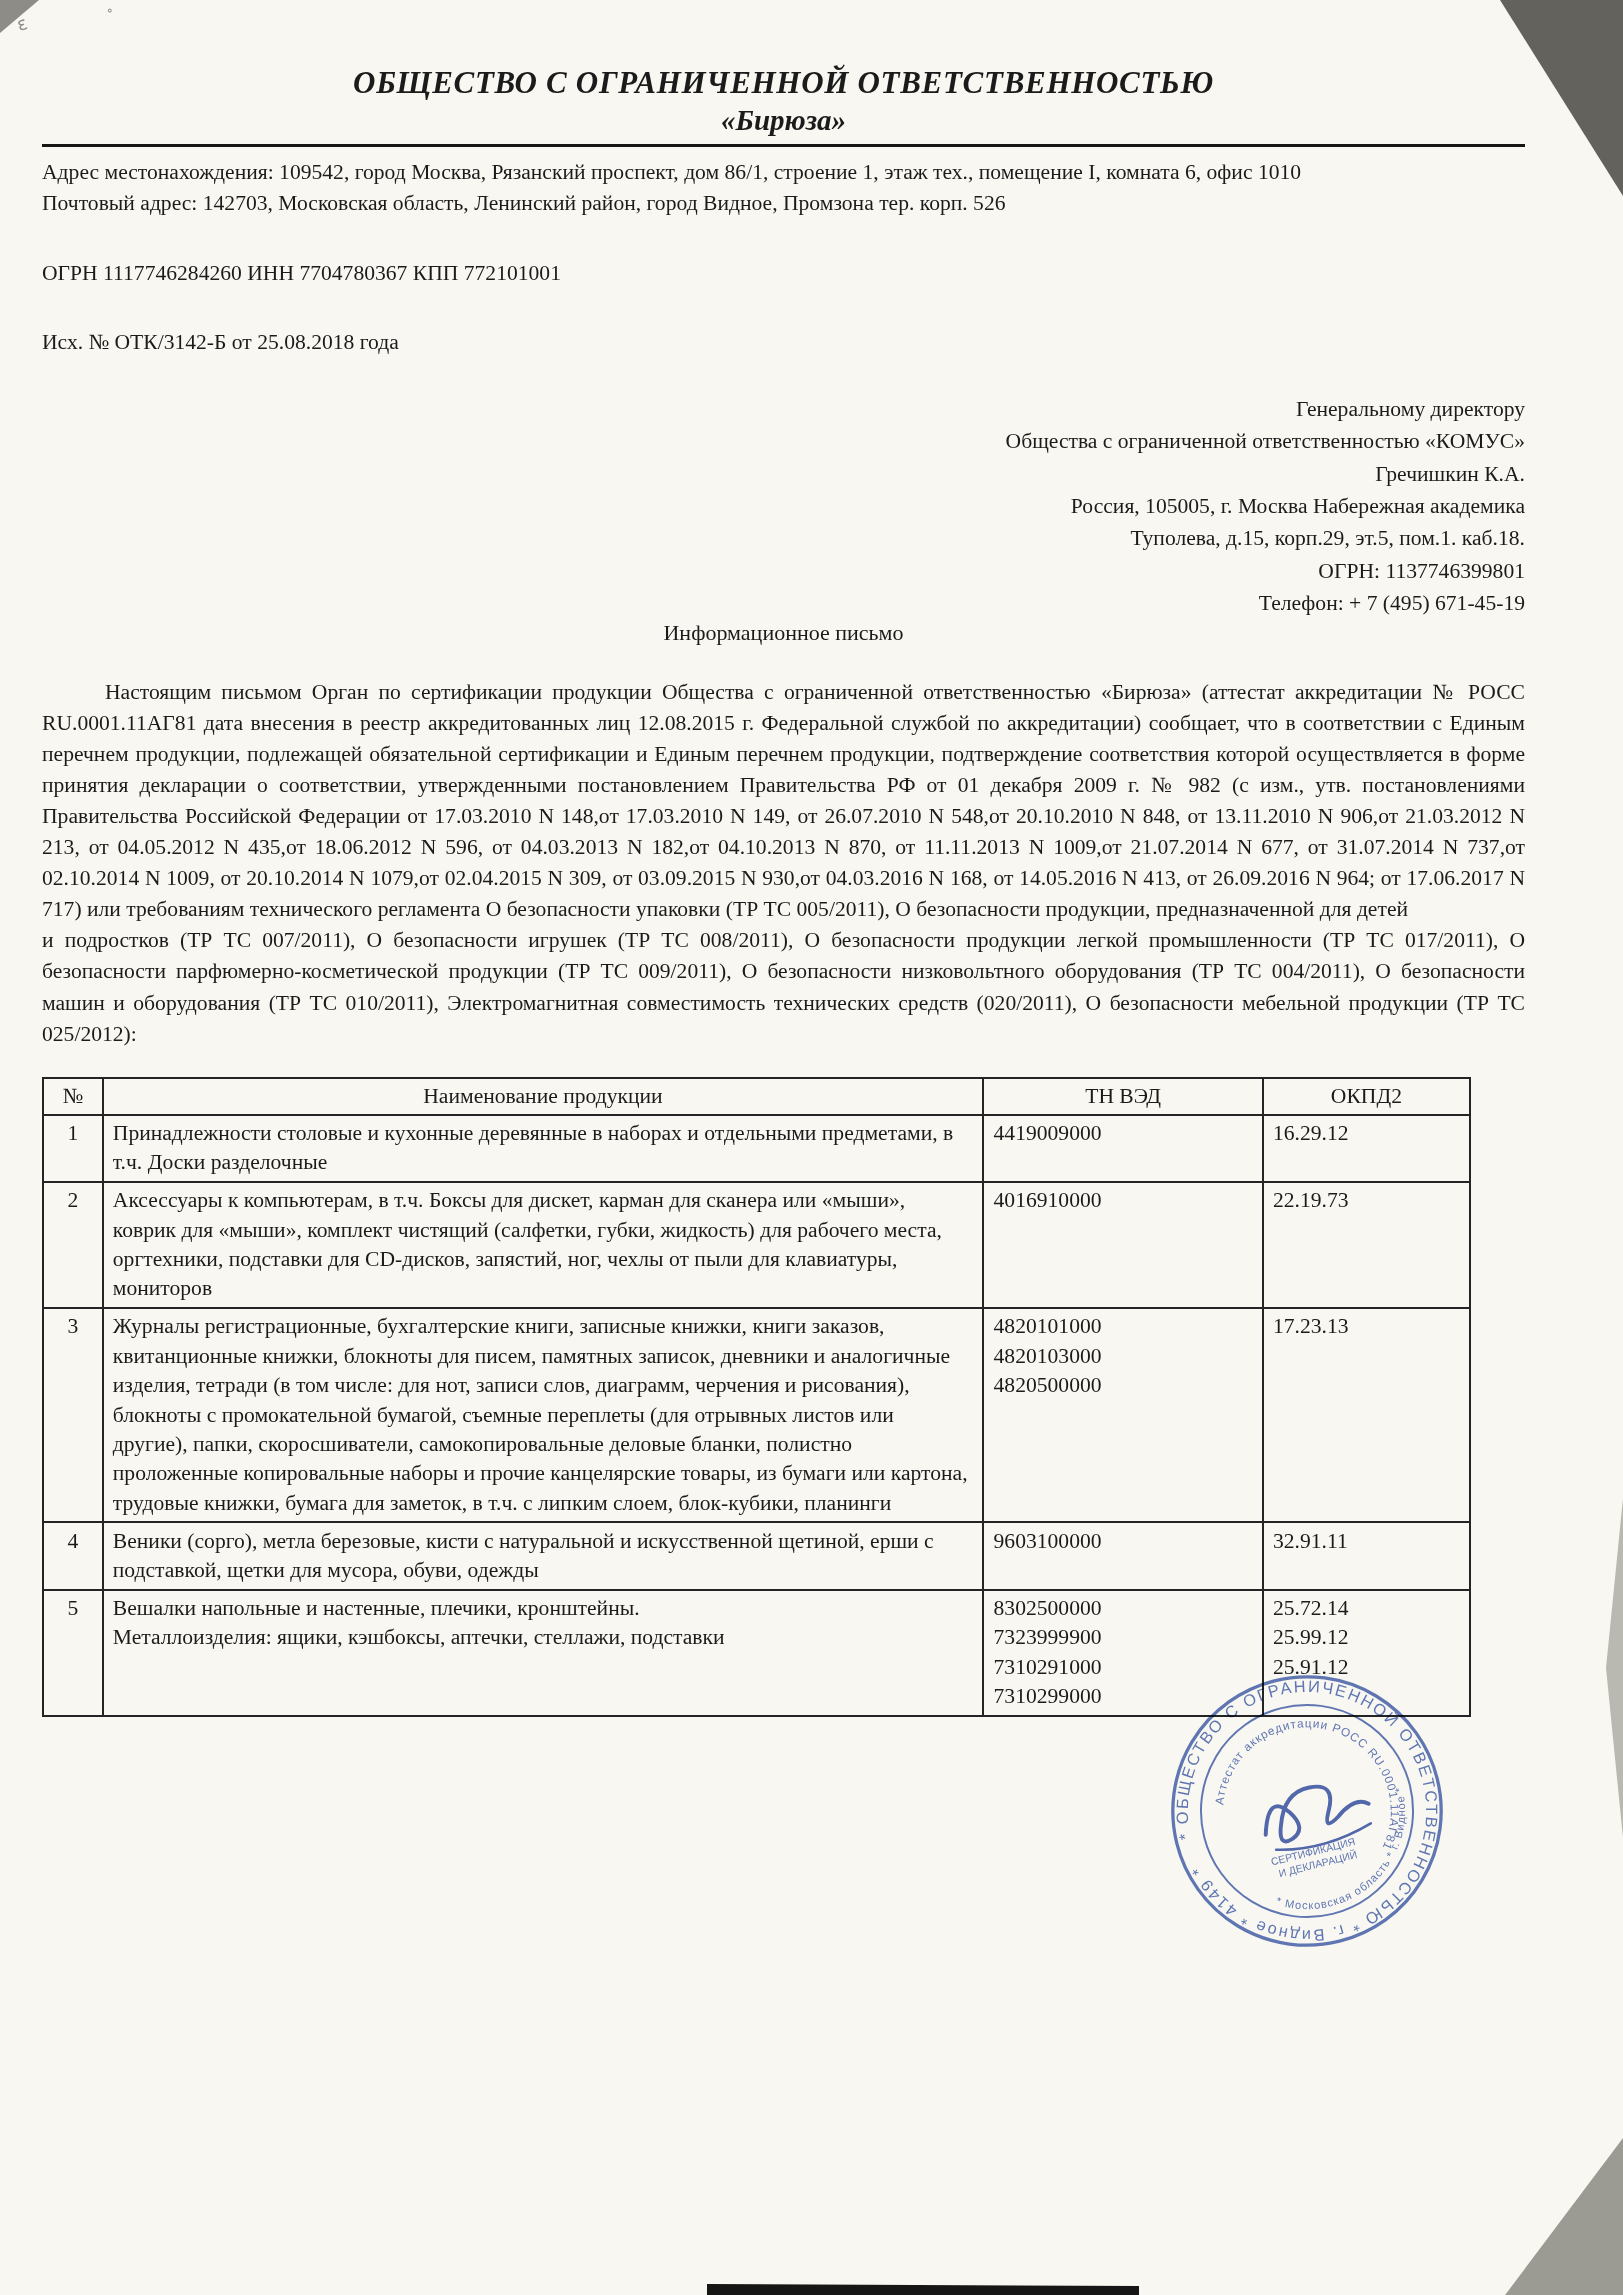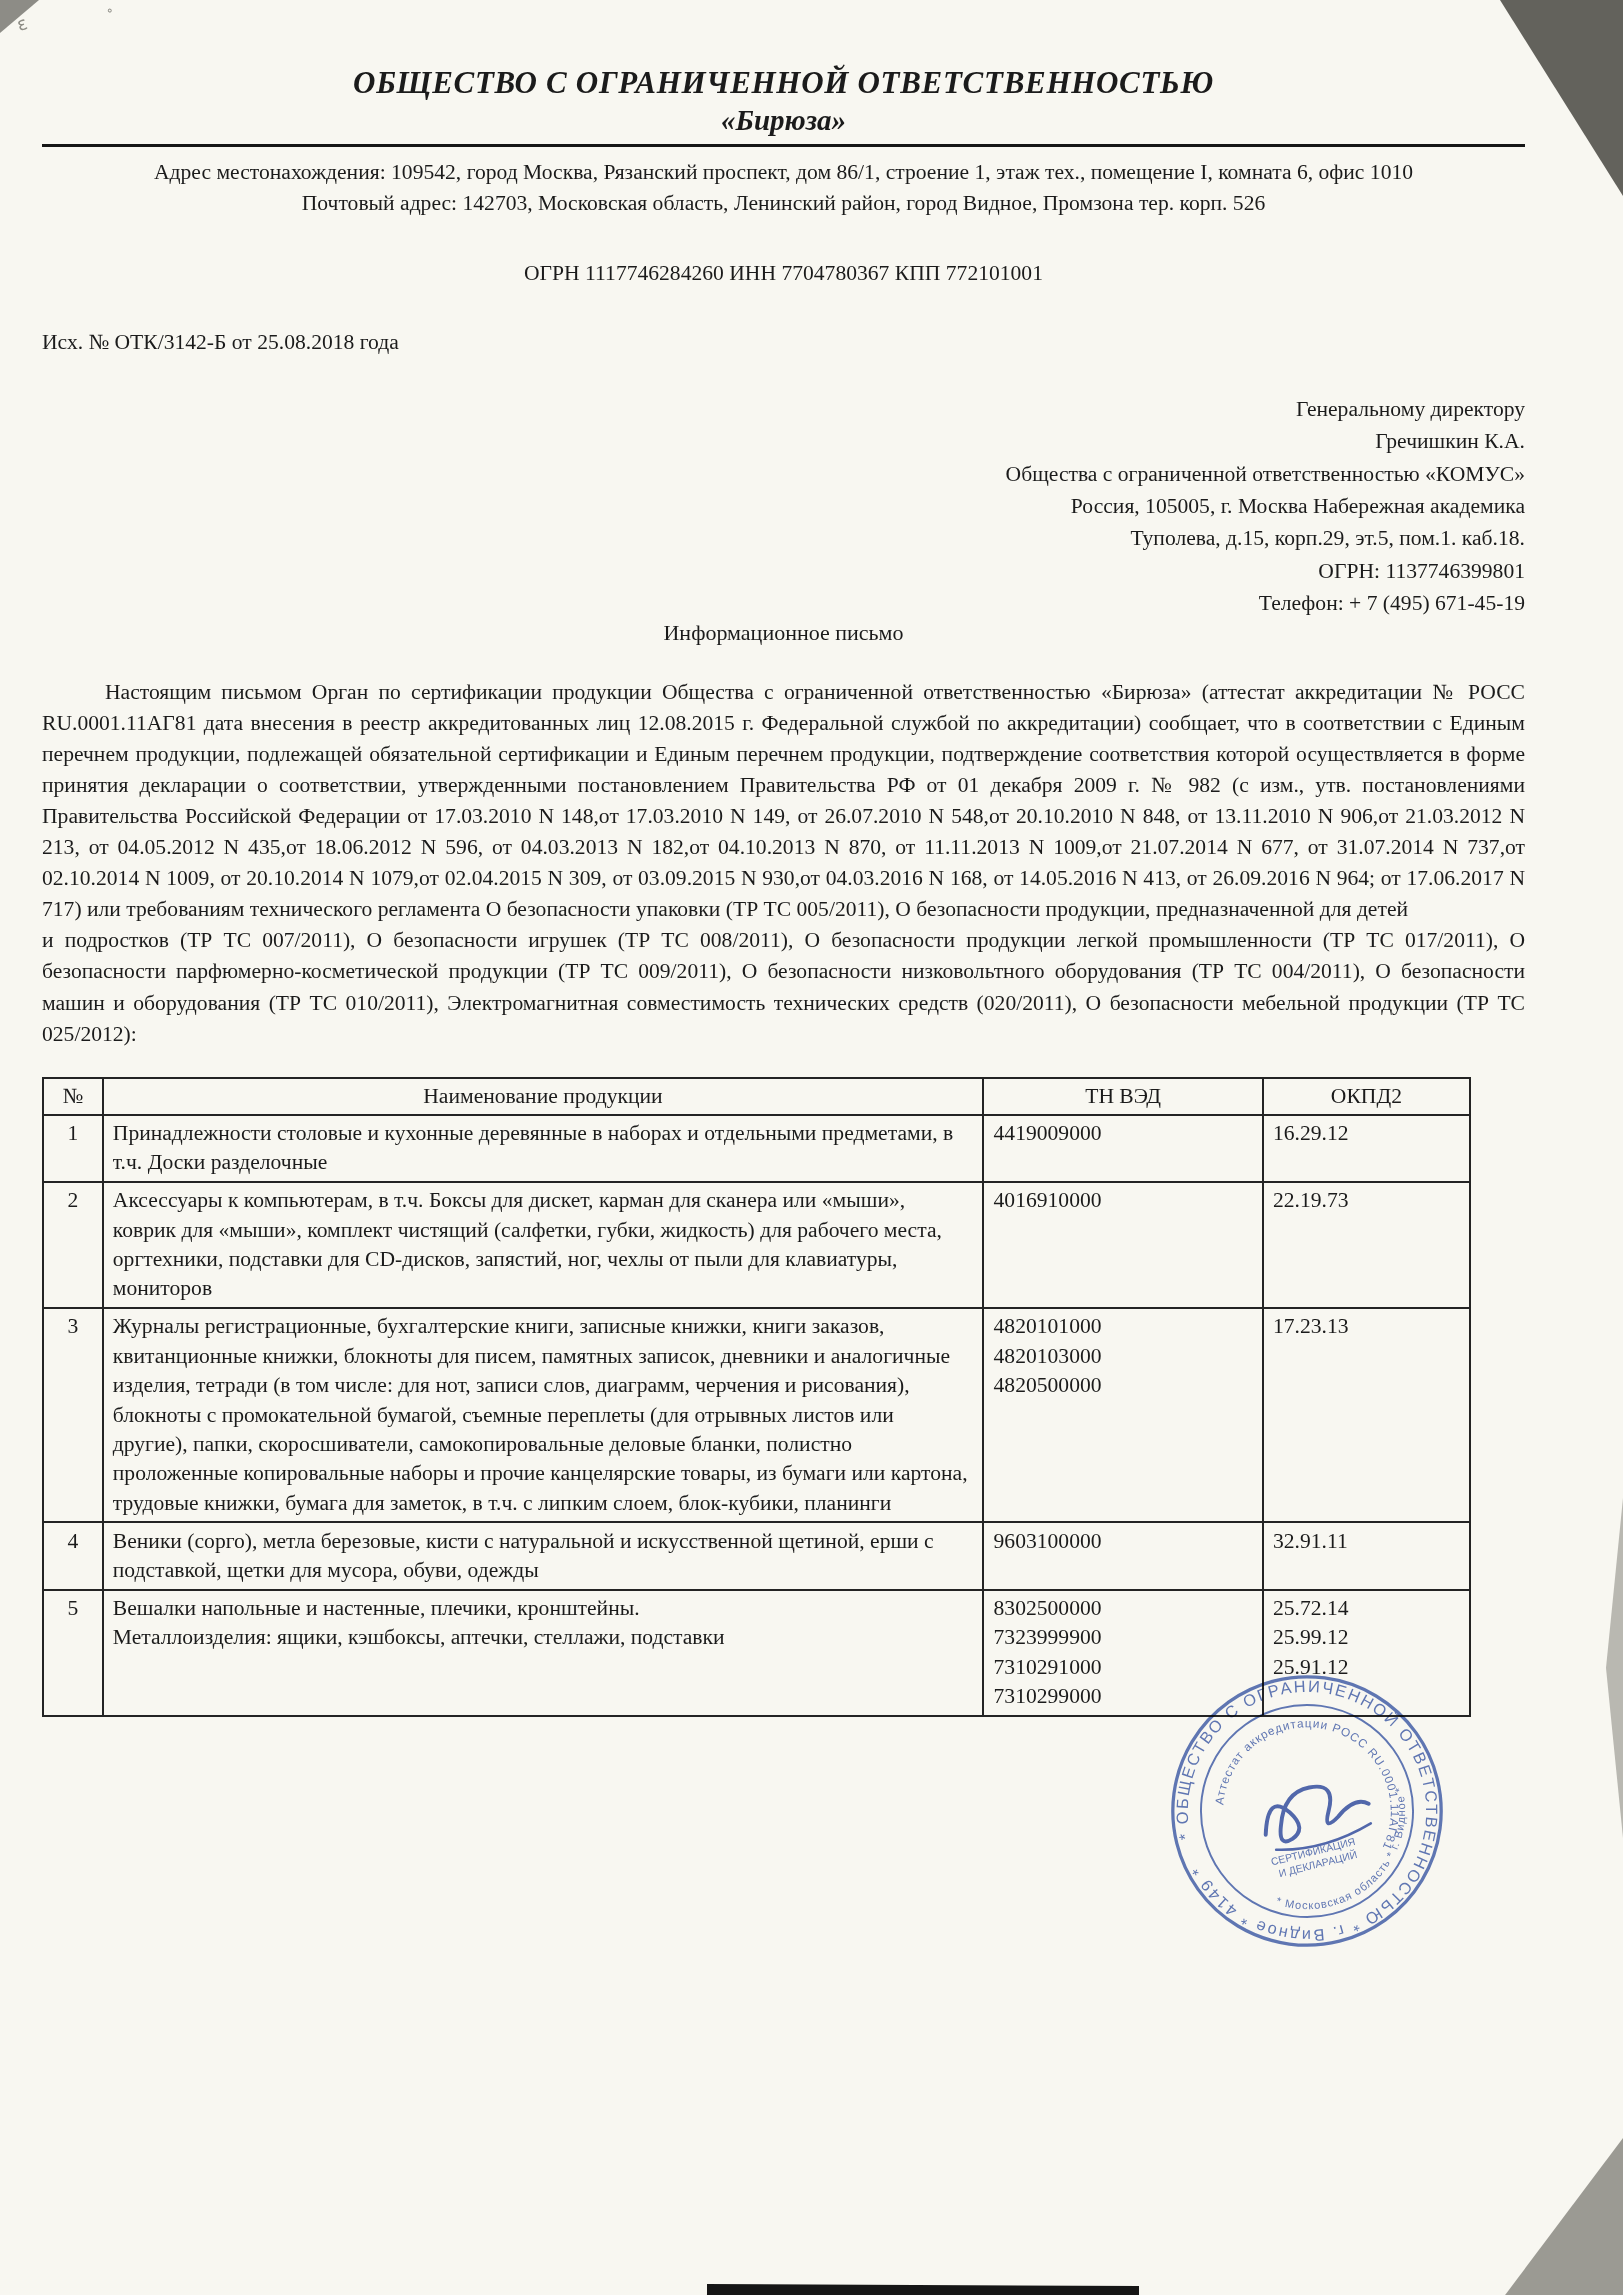--- a/index.html
+++ b/index.html
@@ -17,21 +17,21 @@
   
   .lh-type {
     text-align:center; font-size:31px; font-weight:bold; font-style:italic;
     letter-spacing:0.7px;
   }
   .lh-name {
     text-align:center; font-size:29px; font-weight:bold; font-style:italic;
     margin-top:3px;
   }
   .lh-rule { border:none; border-top:3.3px solid #161616; margin:6.5px 0 10.5px 0; }
-  .lh-line { text-align:center; font-size:21.6px; line-height:1.45; }
+  .lh-line { font-size:21.6px; line-height:1.45; }
   .lh-reg  { margin-top:38px; }
   .outgoing { font-size:21.6px; margin-top:41px; }
 
   .recipient {
     margin-top:38px; text-align:right; font-size:21.6px; line-height:1.5;
   }
 
   .letter-title { text-align:center; font-size:22px; }
 
   .letter-body {
@@ -104,22 +104,22 @@
 
     <div class="lh-line">Адрес местонахождения: 109542, город Москва, Рязанский проспект, дом 86/1, строение 1, этаж тех., помещение I, комната 6, офис 1010</div>
     <div class="lh-line">Почтовый адрес: 142703, Московская область, Ленинский район, город Видное, Промзона тер. корп. 526</div>
 
     <div class="lh-line lh-reg">ОГРН 1117746284260 ИНН 7704780367 КПП 772101001</div>
 
     <div class="outgoing">Исх. № ОТК/3142-Б от 25.08.2018 года</div>
 
     <div class="recipient">
       <div>Генеральному директору</div>
+      <div>Общества с ограниченной ответственностью «КОМУС»</div>
       <div>Гречишкин К.А.</div>
-      <div>Общества с ограниченной ответственностью «КОМУС»</div>
       <div>Россия, 105005, г. Москва Набережная академика</div>
       <div>Туполева, д.15, корп.29, эт.5, пом.1. каб.18.</div>
       <div>ОГРН: 1137746399801</div>
       <div>Телефон: + 7 (495) 671-45-19</div>
     </div>
 
     <div class="letter-title">Информационное письмо</div>
 
     <div class="letter-body">Настоящим письмом Орган по сертификации продукции Общества с ограниченной ответственностью «Бирюза» (аттестат аккредитации № РОСС RU.0001.11АГ81 дата внесения в реестр аккредитованных лиц  12.08.2015 г. Федеральной службой по аккредитации) сообщает, что в соответствии с Единым перечнем продукции, подлежащей обязательной сертификации и Единым перечнем продукции, подтверждение соответствия которой осуществляется в форме принятия декларации о соответствии, утвержденными постановлением Правительства РФ от 01 декабря 2009 г. № 982 (с изм., утв. постановлениями Правительства Российской Федерации от 17.03.2010 N 148,от 17.03.2010 N 149, от 26.07.2010 N 548,от 20.10.2010 N 848, от 13.11.2010 N 906,от 21.03.2012 N 213, от 04.05.2012 N 435,от 18.06.2012 N 596, от 04.03.2013 N 182,от 04.10.2013 N 870, от 11.11.2013 N 1009,от 21.07.2014 N 677, от 31.07.2014 N 737,от 02.10.2014 N 1009, от 20.10.2014 N 1079,от 02.04.2015 N 309, от 03.09.2015 N 930,от 04.03.2016 N 168, от 14.05.2016 N 413, от 26.09.2016 N 964; от 17.06.2017 N 717) или требованиям технического регламента О безопасности упаковки (ТР ТС 005/2011), О безопасности продукции, предназначенной для детей
 и подростков (ТР ТС 007/2011), О безопасности игрушек (ТР ТС 008/2011), О безопасности продукции легкой промышленности (ТР ТС 017/2011), О безопасности парфюмерно-косметической продукции (ТР ТС 009/2011), О безопасности низковольтного оборудования (ТР ТС 004/2011), О безопасности машин и оборудования (ТР ТС 010/2011), Электромагнитная совместимость технических средств (020/2011), О безопасности мебельной продукции (ТР ТС 025/2012):</div>

